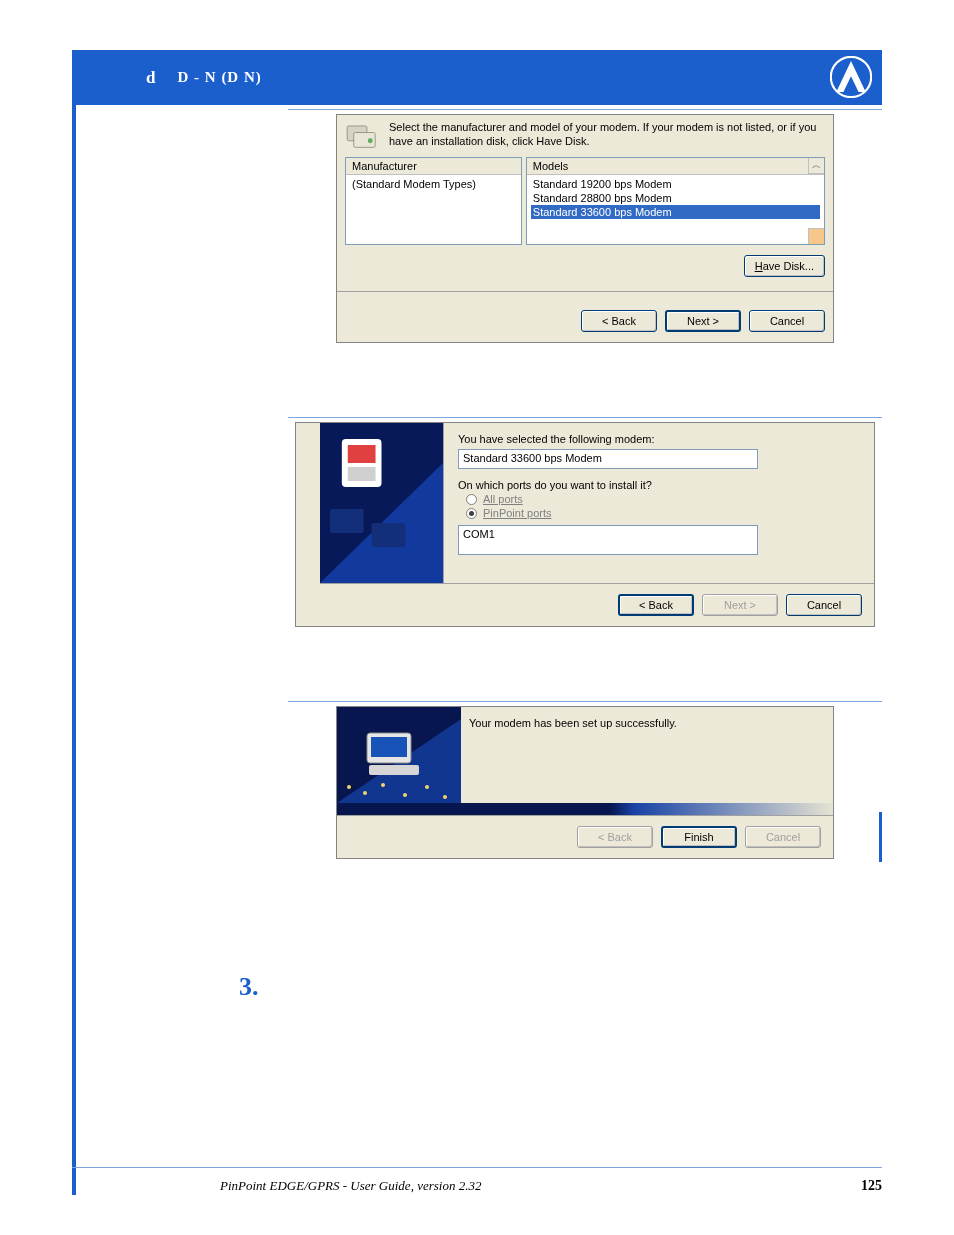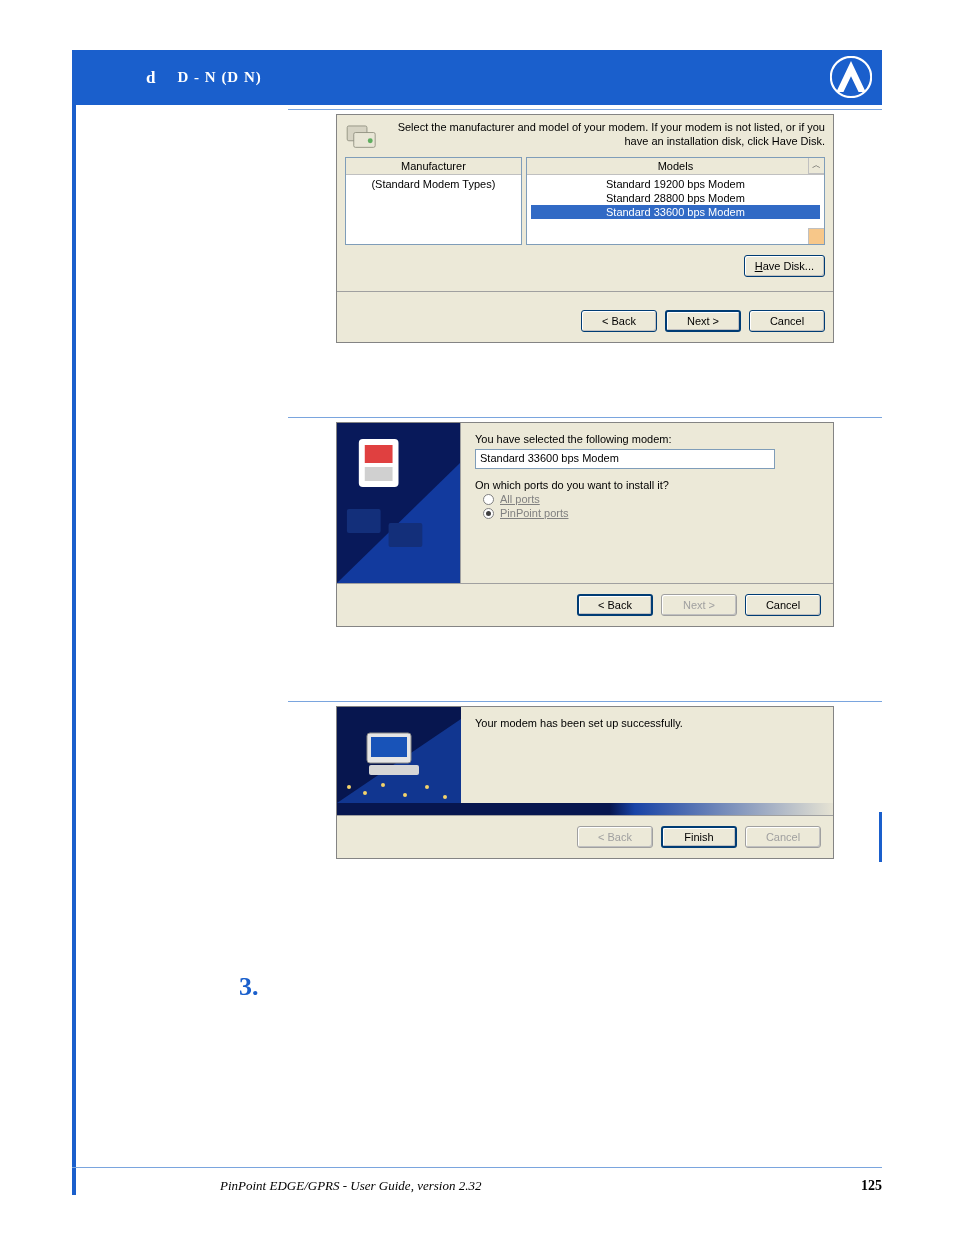--- a/index.html
+++ b/index.html
@@ -52,30 +52,30 @@
   
   .dlg {
     background: #ece9d8;
     border: 1px solid #848484;
     font-family: Tahoma, Arial, sans-serif;
     font-size: 11px;
     color: #000;
     width: 498px;
   }
   .dlg1 { padding: 6px 8px 10px 8px; }
-  .dlg1 .intro { display: flex; gap: 10px; align-items: flex-start; margin-bottom: 8px; text-align: right; }
+  .dlg1 .intro { display: flex; gap: 10px; align-items: flex-start; margin-bottom: 8px; }
   .dlg1 .intro .icon-hw { width: 34px; height: 28px; }
   .dlg1 .intro .text { flex: 1; line-height: 1.25; }
   .dlg1 .lists { display: flex; gap: 4px; }
   .listbox {
     background: #fff;
     border: 1px solid #7f9db9;
     flex: 1;
     height: 88px;
-    display: flex; flex-direction: column; text-align: center;
+    display: flex; flex-direction: column;
   }
   .listbox .hdr {
     background: #ece9d8;
     border-bottom: 1px solid #c0c0c0;
     padding: 2px 6px;
     font-size: 11px;
   }
   .listbox .items { padding: 2px 4px; overflow: hidden; position: relative; }
   .listbox .items div { padding: 1px 2px; white-space: nowrap; }
   .listbox .items .sel { background: #316ac5; color: #fff; }
@@ -96,36 +96,36 @@
     padding: 0 10px;
     display: inline-flex; align-items: center; justify-content: center;
     box-shadow: inset 1px 1px 0 #fff, inset -1px -1px 0 #c0c0c0;
   }
   .winbtn.default { border: 2px solid #003c74; }
   .winbtn.disabled { color: #a0a0a0; border-color: #a0a0a0; }
   .dlg .hr { height:1px; background:#a0a0a0; margin: 14px -8px 0 -8px; }
   .dlg1 .have-disk-row { display:flex; justify-content:flex-end; margin-top:10px; }
 
   
-  .dlg2 { width: 498px; display:flex; flex-direction:column; }
+  .dlg2 { width: 580px; display:flex; flex-direction:column;padding-left:24px; }
   .dlg2 .upper { display:flex; }
   .dlg2 .side-img { width:124px; height: 160px; border-right:1px solid #a0a0a0; }
   .dlg2 .body { flex:1; padding: 10px 14px 8px 14px; }
   .dlg2 .selmodem { width: 300px; height: 20px; border:1px solid #7f9db9; background:#fff; padding:2px 4px; margin:4px 0 10px 0; }
   .dlg2 .radio { display:flex; align-items:center; gap:6px; color:#808080; margin:2px 8px; }
   .dlg2 .radio .dot { width:11px; height:11px; border:1px solid #808080; border-radius:50%; background:#fff; display:inline-flex;align-items:center;justify-content:center;}
   .dlg2 .radio.selected .dot::after { content:""; width:5px;height:5px;border-radius:50%; background:#404040; display:block;}
   .dlg2 .portlist { width:300px; height:30px; border:1px solid #7f9db9; background:#fff; padding:2px 4px; margin-top:6px;}
   .dlg2 .btnbar { border-top:1px solid #a0a0a0; padding:10px 12px; display:flex; justify-content:flex-end; gap:8px; }
 
   
   .dlg3 { width: 498px; display:flex; flex-direction:column; background:#ece9d8; border:1px solid #848484; }
   .dlg3 .upper { display:flex; }
   .dlg3 .side-img { width:124px; height: 96px; }
-  .dlg3 .body { flex:1; padding: 10px 8px 8px 14px; font: 11px Tahoma, Arial, sans-serif; position:relative; }
+  .dlg3 .body { flex:1; padding: 10px 8px 8px 8px; font: 11px Tahoma, Arial, sans-serif; position:relative; }
   .dlg3 .hint { font-size:10.5px; color:#222; line-height:1.25; margin-top:18px; border-left:2px solid #1a5fcc; padding-left:4px; max-width: 330px; text-shadow: 0 0 1px rgba(0,0,0,0.25);}
   .dlg3 .btnbar { border-top:1px solid #a0a0a0; padding:10px 12px; display:flex; justify-content:flex-end; gap:8px; background:#ece9d8;}
   .dlg3 .gradbar { height:12px; background: linear-gradient(to right, #07164f 0%, #07164f 55%, #1843a6 60%, #e6e3d3 100%); margin: 0; }
 
   
   .step3 {
     position: absolute;
     left: 239px; top: 972px;
     color: #1a5fcc;
     font-family: Georgia, "Times New Roman", serif;
@@ -220,20 +220,21 @@
           <div class="selmodem">Standard 33600 bps Modem</div>
           <div>On which ports do you want to install it?</div>
           <div class="radio">
               <span class="dot"></span>
               <span style="text-decoration:underline">All ports</span>
             </div>
           <div class="radio selected">
               <span class="dot"></span>
               <span style="text-decoration:underline">PinPoint ports</span>
             </div>
+          <div class="portlist"><span>COM1</span></div>
         </div>
       </div>
       <div class="btnbar">
         <button class="winbtn default">&lt; Back</button>
         <button class="winbtn disabled">Next &gt;</button>
         <button class="winbtn">Cancel</button>
       </div>
     </div>
     <div class="caption" style="visibility:hidden">Figure 1-5: Modem Driver: COM port</div>
   </div>

